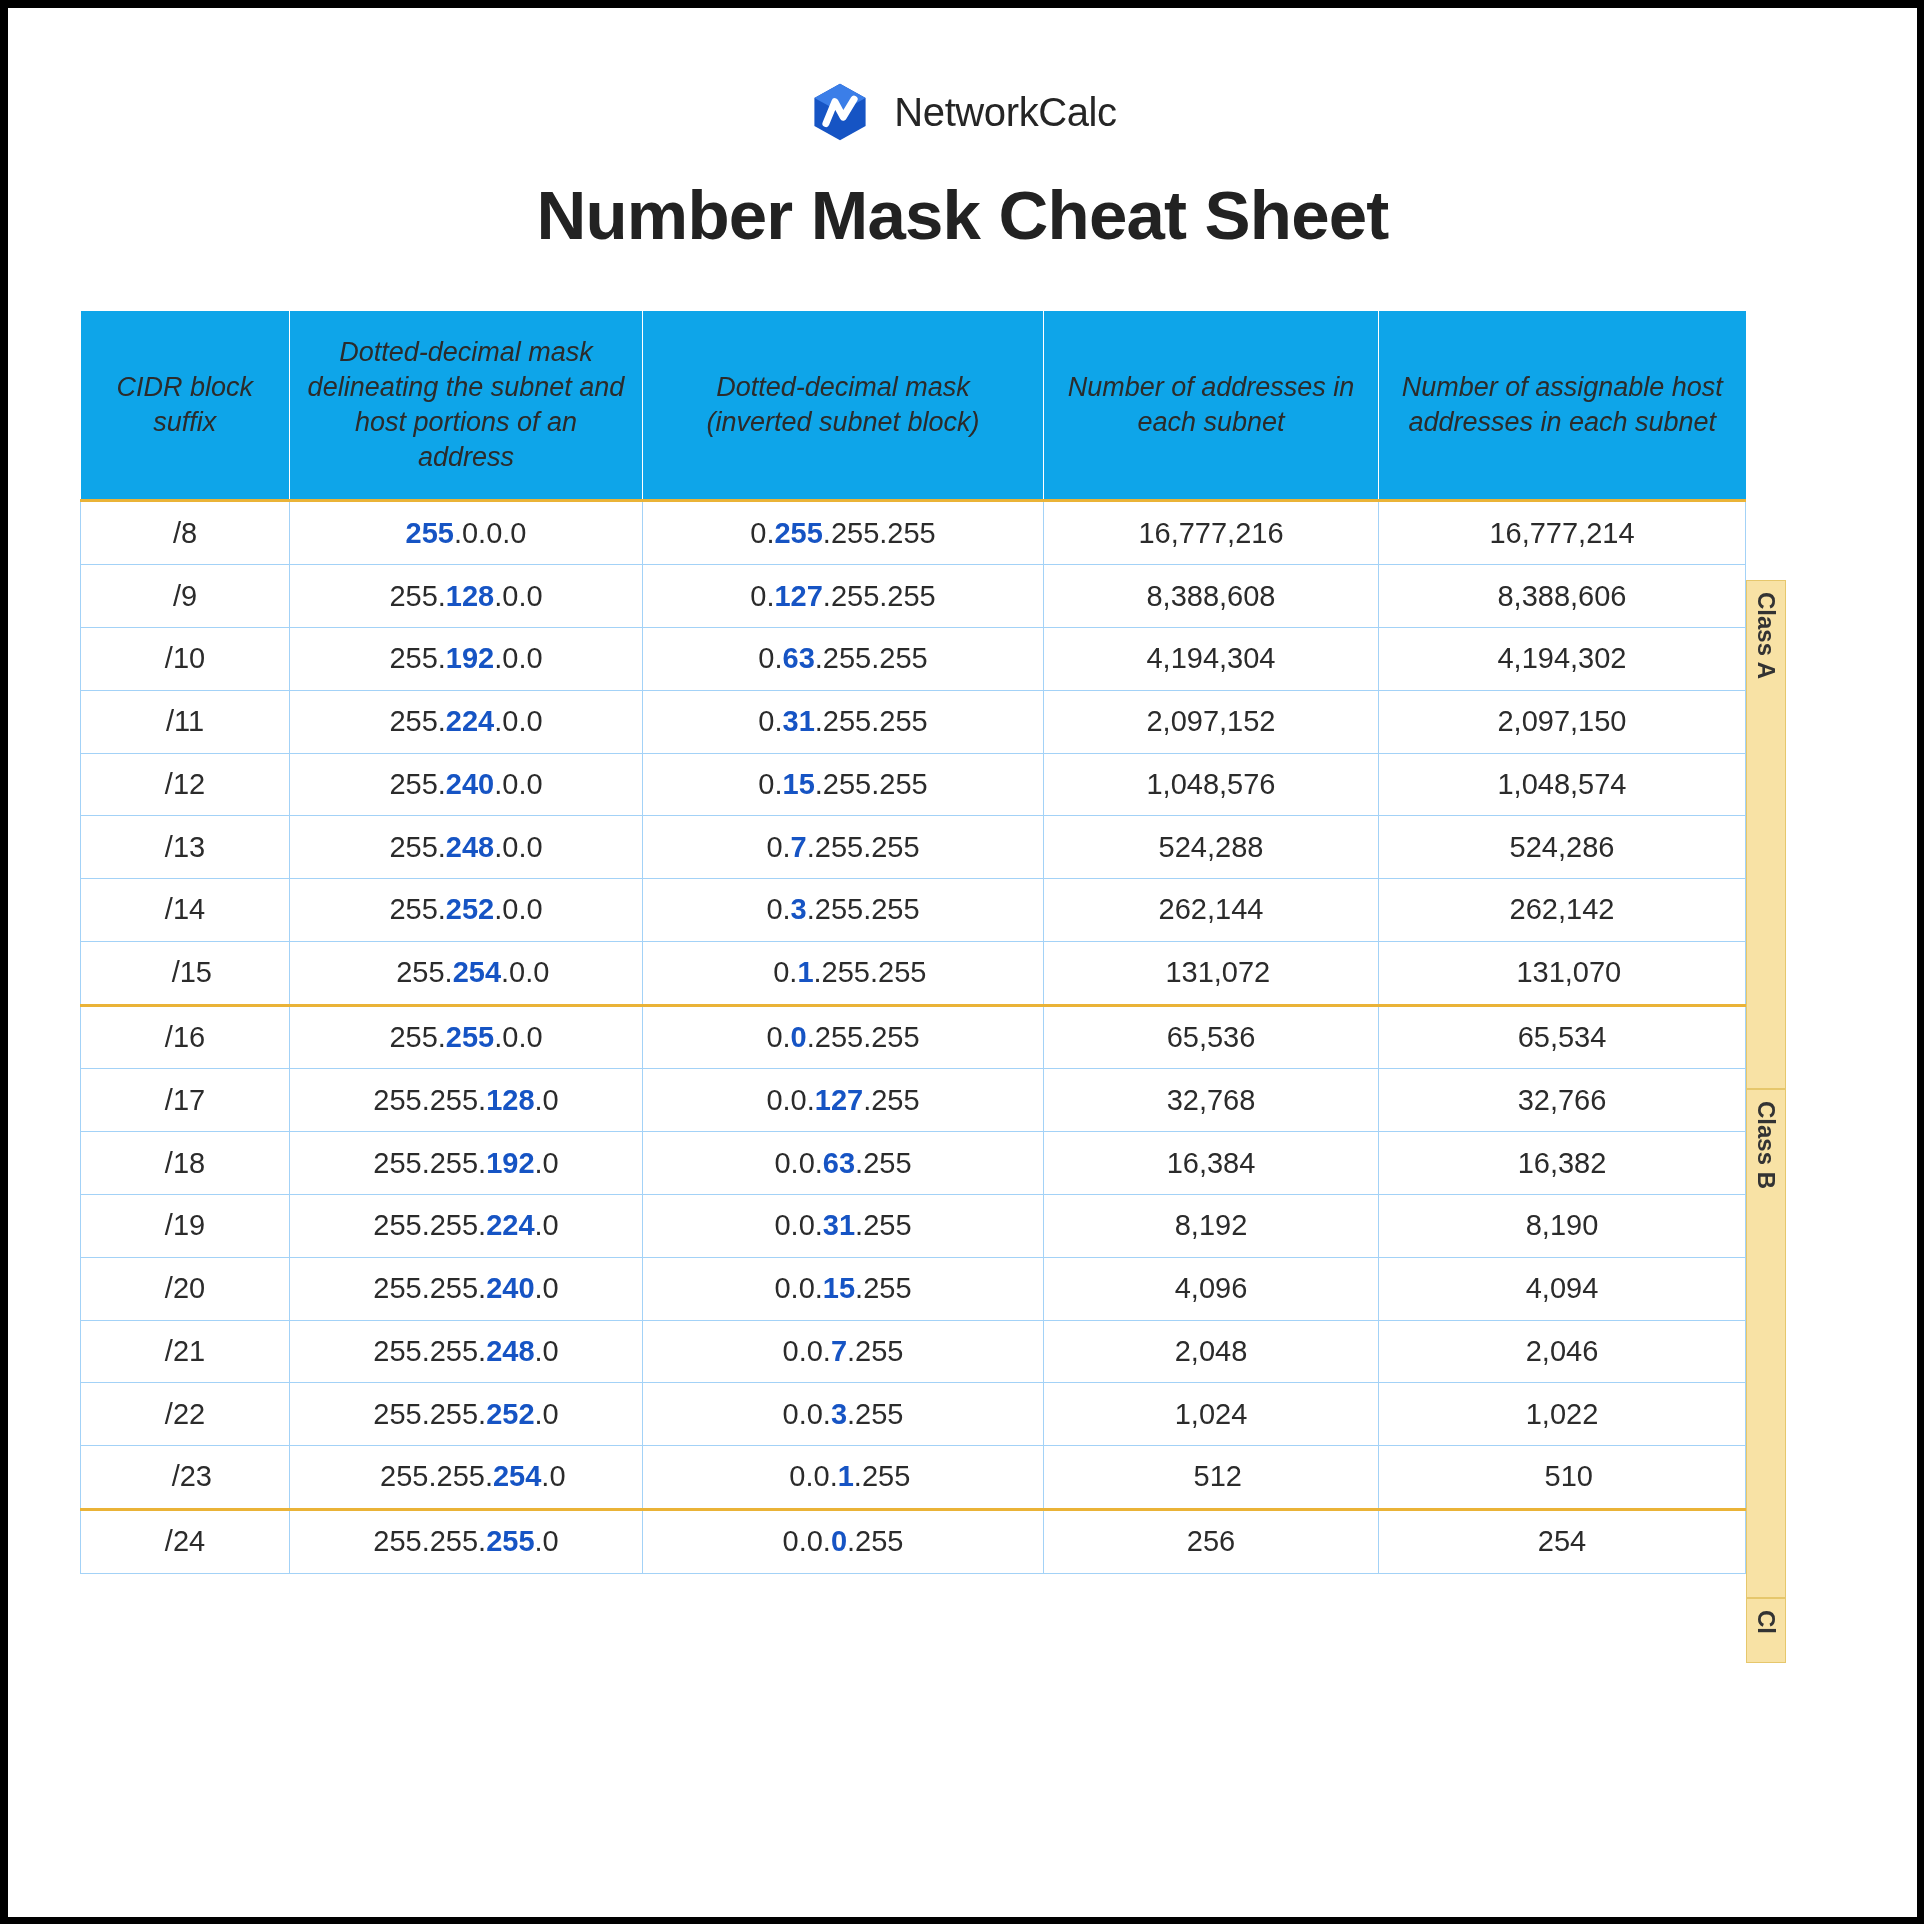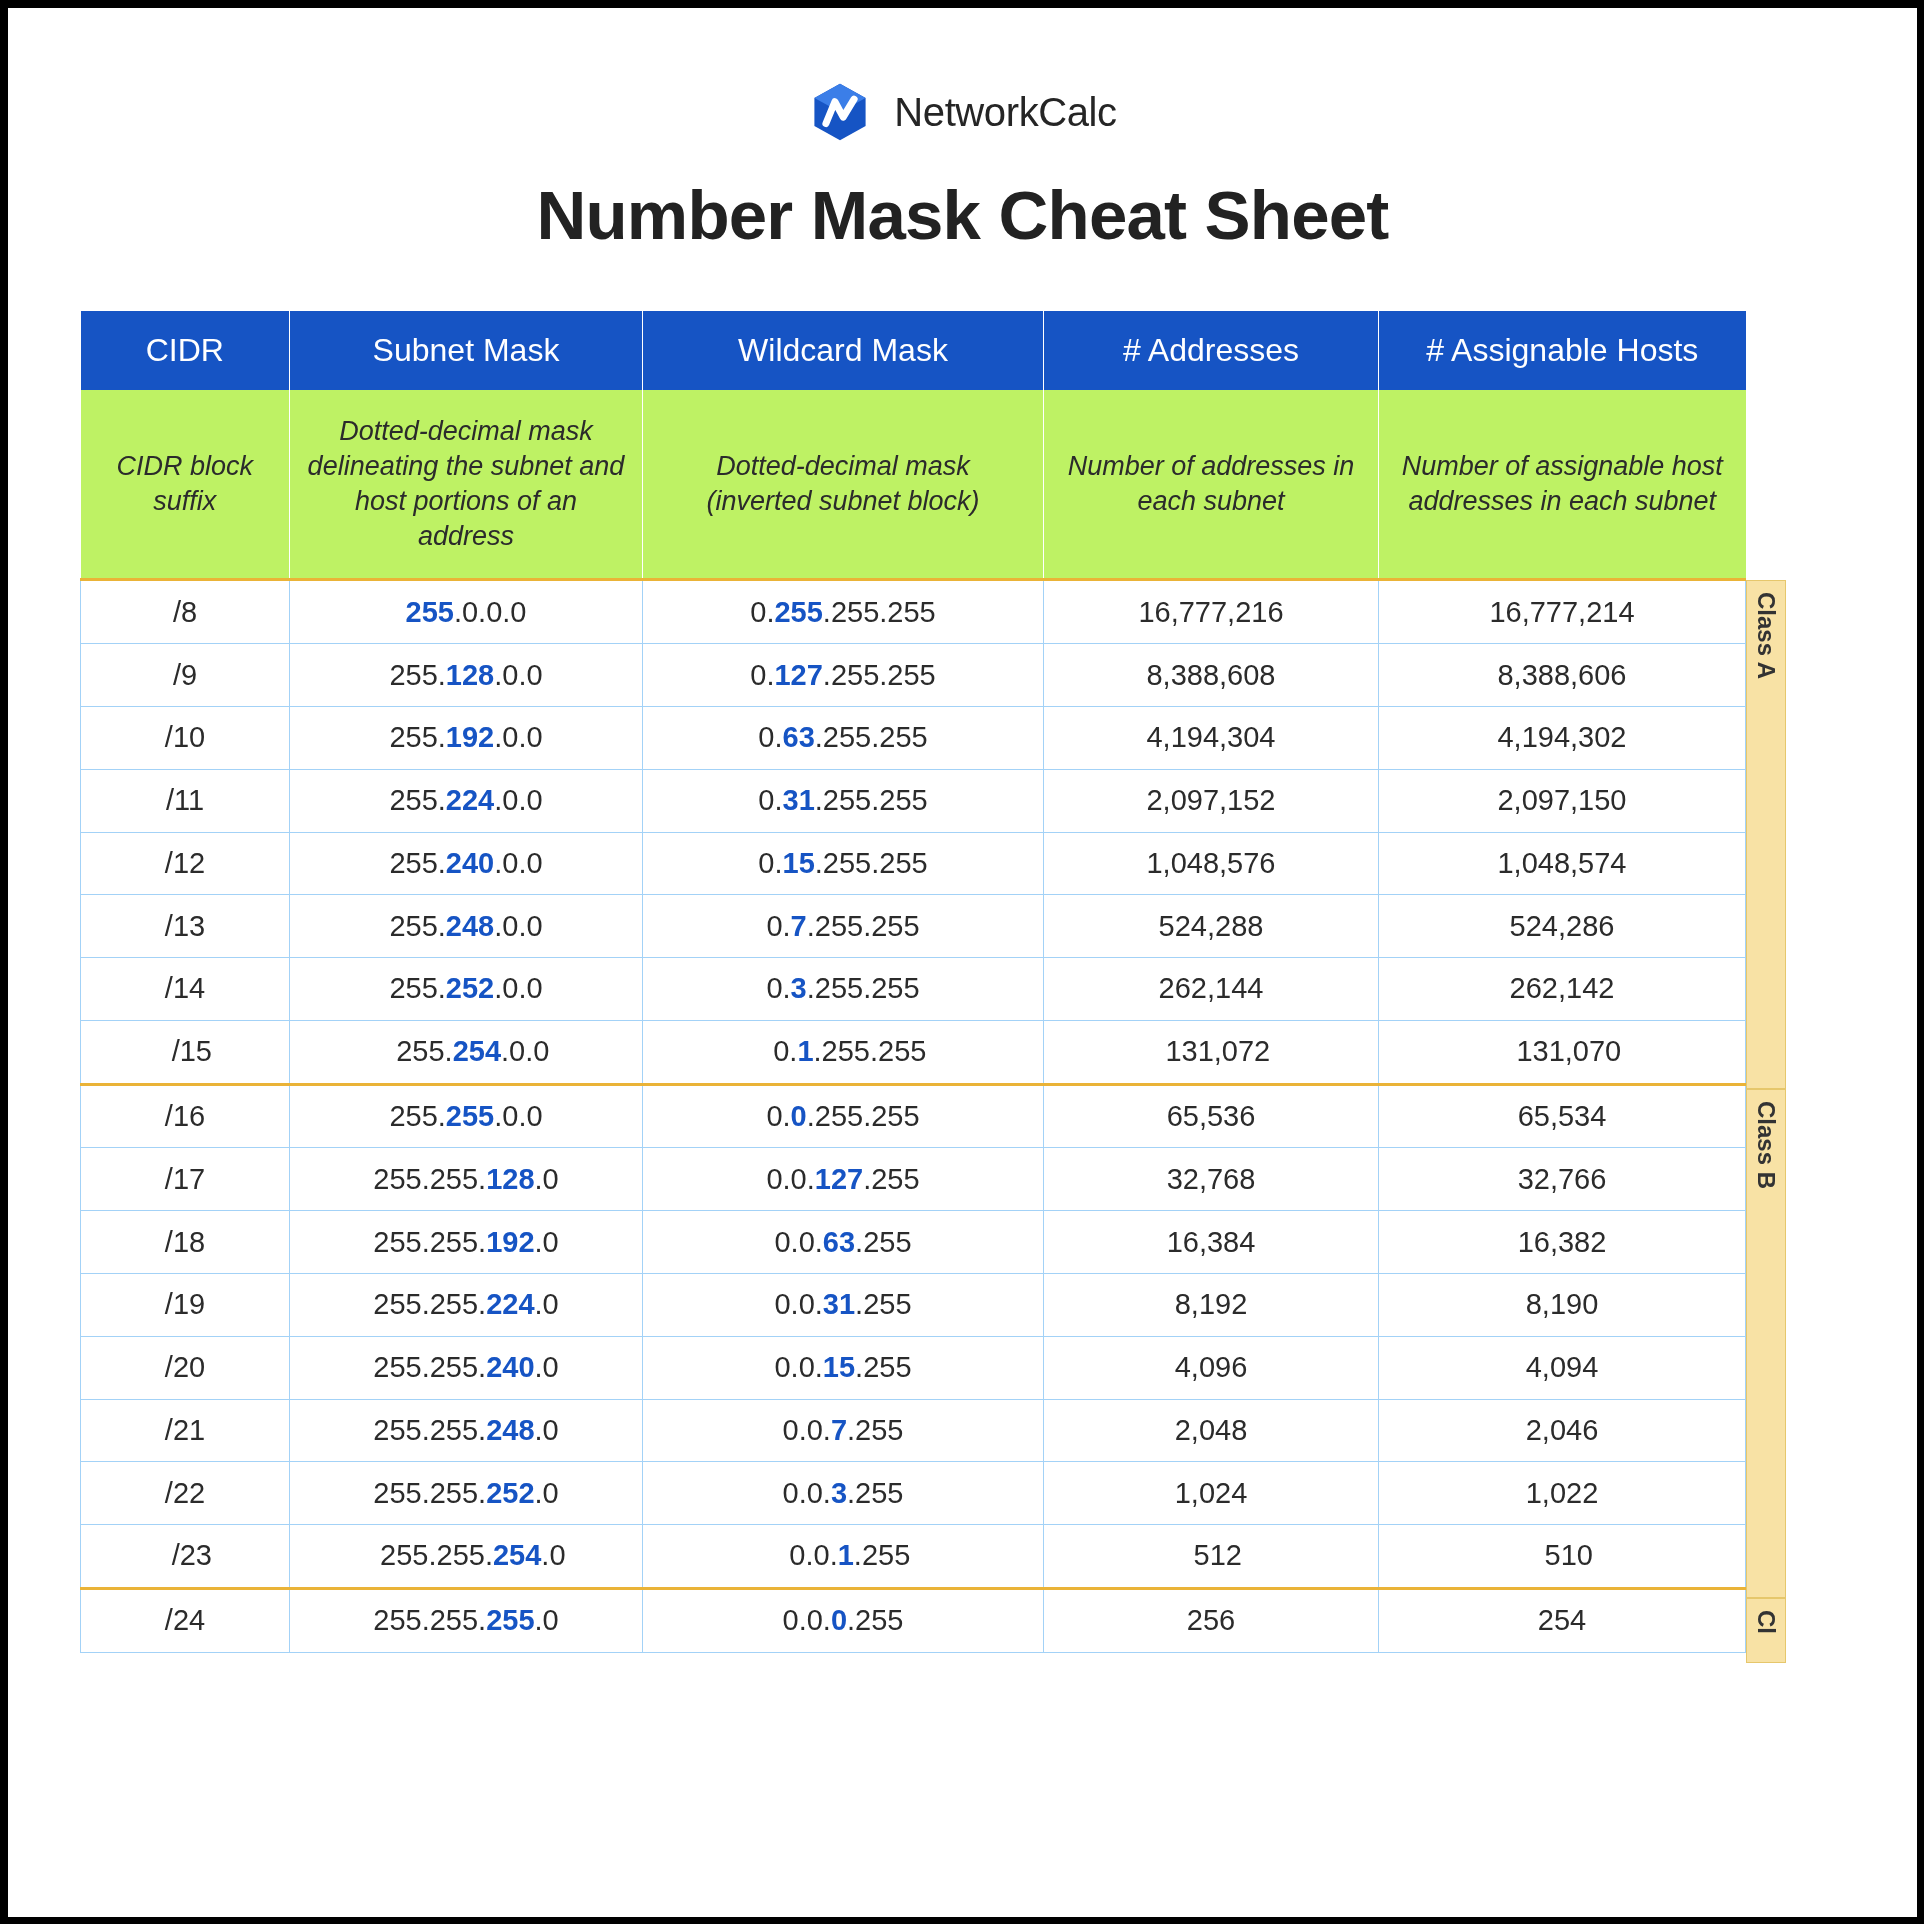--- a/index.html
+++ b/index.html
@@ -59,21 +59,21 @@
     background: #1654c4;
     color: #fff;
     font-weight: 500;
     font-size: 32px;
     padding: 21px 8px;
     border-right: 1.6px solid #fff;
     text-align: center;
   }
   thead tr.hdr th:last-child { border-right: none; }
   thead tr.desc th {
-    background: #bef264;
+    background: #0ea5e9;
     color: #2b2b2b;
     font-style: italic;
     font-weight: 400;
     font-size: 27px;
     padding: 24px 17.6px;
     border-right: 1.6px solid #fff;
     border-bottom: 3.2px solid #eab337;
     text-align: center;
     line-height: 1.3;
   }
@@ -133,27 +133,20 @@
   <div class="table-wrap">
     <table>
       <colgroup>
         <col class="c1">
           <col class="c2">
           <col class="c3">
           <col class="c4">
           <col class="c5">
       </colgroup>
       <thead>
-        <tr class="hdr">
-          <th>CIDR</th>
-          <th>Subnet Mask</th>
-          <th>Wildcard Mask</th>
-          <th># Addresses</th>
-          <th># Assignable Hosts</th>
-        </tr>
         <tr class="desc">
           <th>CIDR block suffix</th>
           <th>Dotted-decimal mask delineating the subnet and host portions of an address</th>
           <th>Dotted-decimal mask (inverted subnet block)</th>
           <th>Number of addresses in each subnet</th>
           <th>Number of assignable host addresses in each subnet</th>
         </tr>
       </thead>
       <tbody id="tbody">
           <tr>

